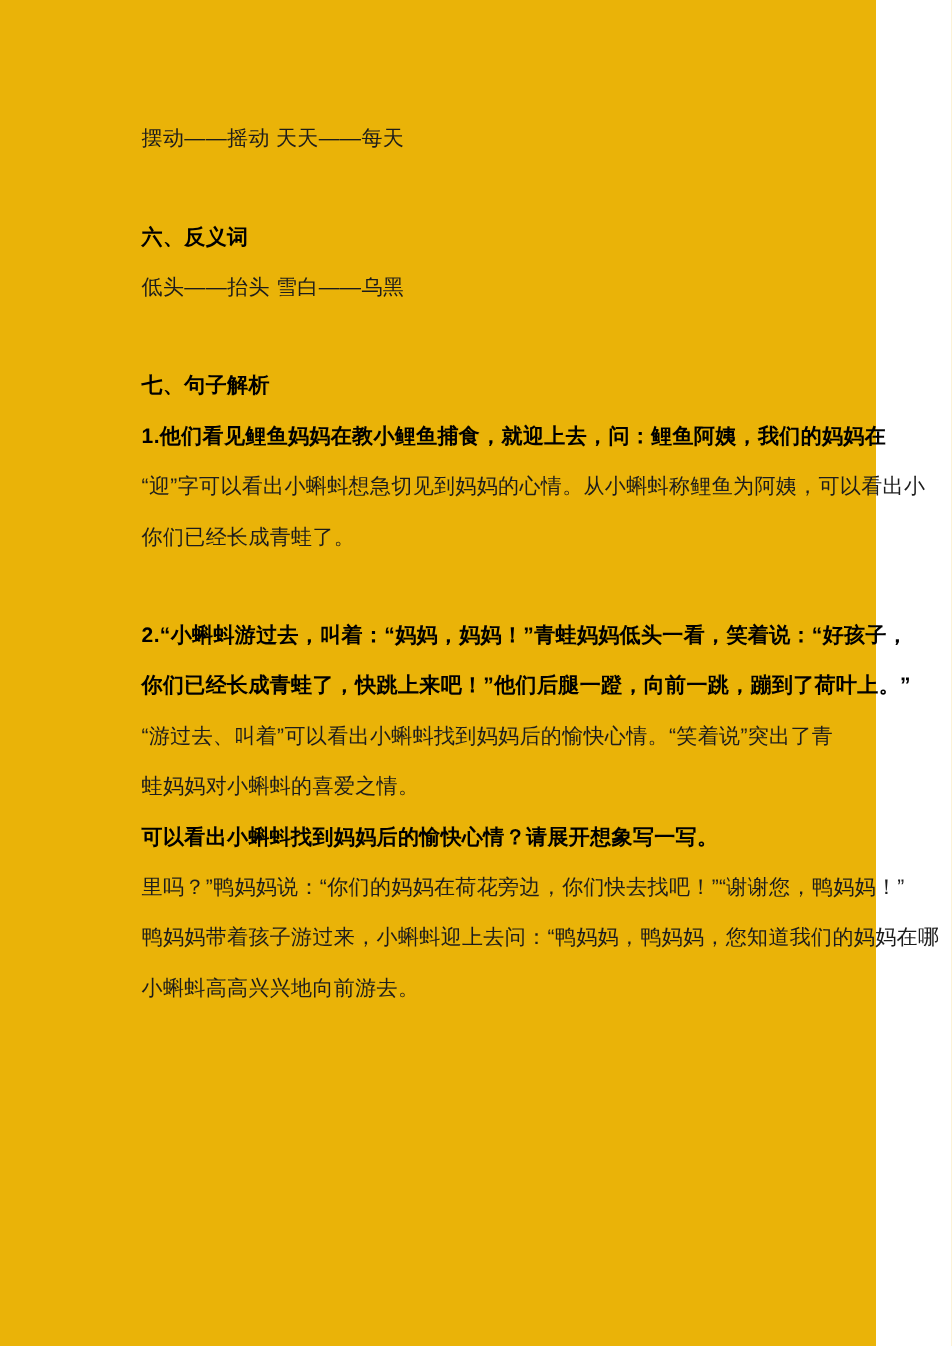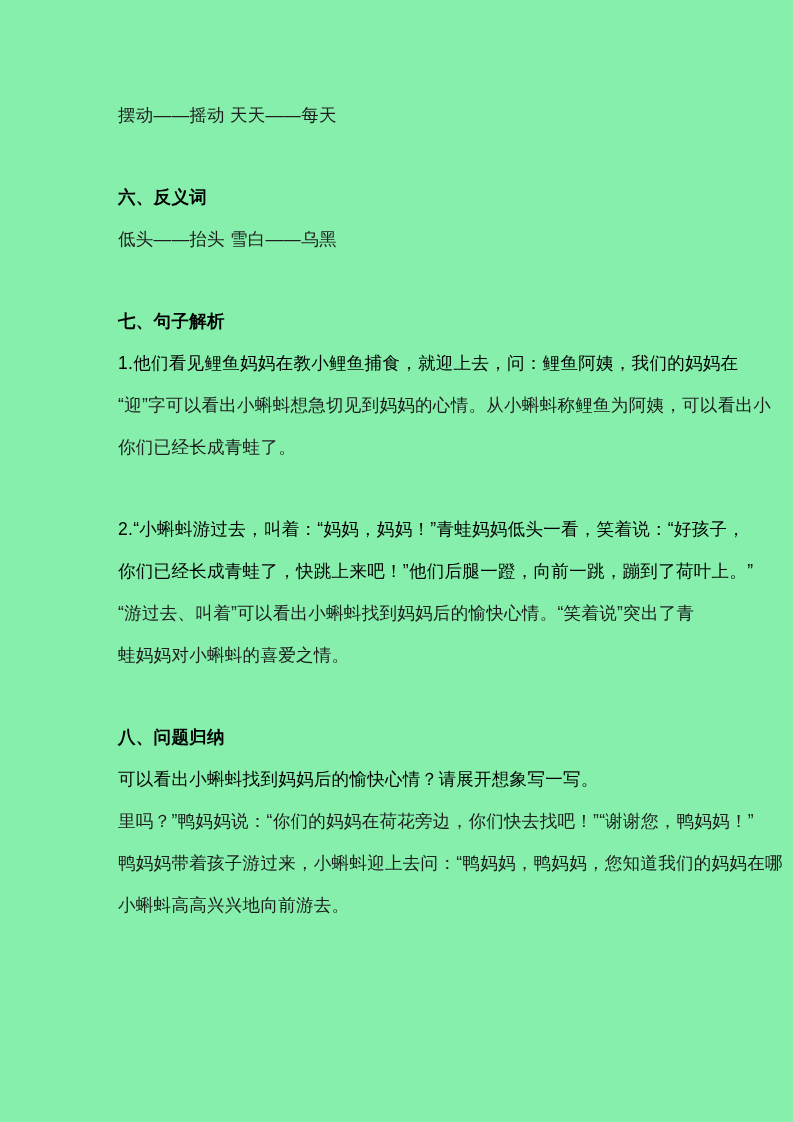--- a/index.html
+++ b/index.html
@@ -8,37 +8,37 @@
     background: #ffffff;
   }
   body {
     width: 793px;
     height: 1122px;
     overflow: hidden;
     font-family: "Liberation Sans", "DejaVu Sans", sans-serif;
   }
   .page {
     position: relative;
-    width: 793px;
+    width: 730px;
     height: 1122px;
-    background: #86efac;
+    background: #eab308;
     box-sizing: border-box;
     padding: 94px 100px 0 118px;
   }
   .doc-line {
     font-size: 17.5px;
     line-height: 42px;
     height: 42px;
     white-space: nowrap;
     color: #1c1c1c;
     letter-spacing: 0.3px;
     font-weight: 400;
   }
   .doc-line.bold {
-    font-weight: 400;
+    font-weight: 700;
     color: #000000;
   }
   .doc-line.heading {
     font-weight: 700;
     color: #000000;
   }
   .doc-line.section-gap {
     margin-top: 40px;
   }
 </style>
@@ -51,19 +51,18 @@
       <div class="doc-line heading section-gap">六、反义词</div>
       <div class="doc-line">低头——抬头 雪白——乌黑</div>
       <div class="doc-line heading section-gap">七、句子解析</div>
       <div class="doc-line bold">1.他们看见鲤鱼妈妈在教小鲤鱼捕食，就迎上去，问：鲤鱼阿姨，我们的妈妈在</div>
       <div class="doc-line">“迎”字可以看出小蝌蚪想急切见到妈妈的心情。从小蝌蚪称鲤鱼为阿姨，可以看出小</div>
       <div class="doc-line">你们已经长成青蛙了。</div>
       <div class="doc-line bold section-gap">2.“小蝌蚪游过去，叫着：“妈妈，妈妈！”青蛙妈妈低头一看，笑着说：“好孩子，</div>
       <div class="doc-line bold">你们已经长成青蛙了，快跳上来吧！”他们后腿一蹬，向前一跳，蹦到了荷叶上。”</div>
       <div class="doc-line">“游过去、叫着”可以看出小蝌蚪找到妈妈后的愉快心情。“笑着说”突出了青</div>
       <div class="doc-line">蛙妈妈对小蝌蚪的喜爱之情。</div>
-      <div class="doc-line heading section-gap">八、问题归纳</div>
       <div class="doc-line bold">可以看出小蝌蚪找到妈妈后的愉快心情？请展开想象写一写。</div>
       <div class="doc-line">里吗？”鸭妈妈说：“你们的妈妈在荷花旁边，你们快去找吧！”“谢谢您，鸭妈妈！”</div>
       <div class="doc-line">鸭妈妈带着孩子游过来，小蝌蚪迎上去问：“鸭妈妈，鸭妈妈，您知道我们的妈妈在哪</div>
       <div class="doc-line">小蝌蚪高高兴兴地向前游去。</div>
     </div>
 </div>
 
 </body></html>

